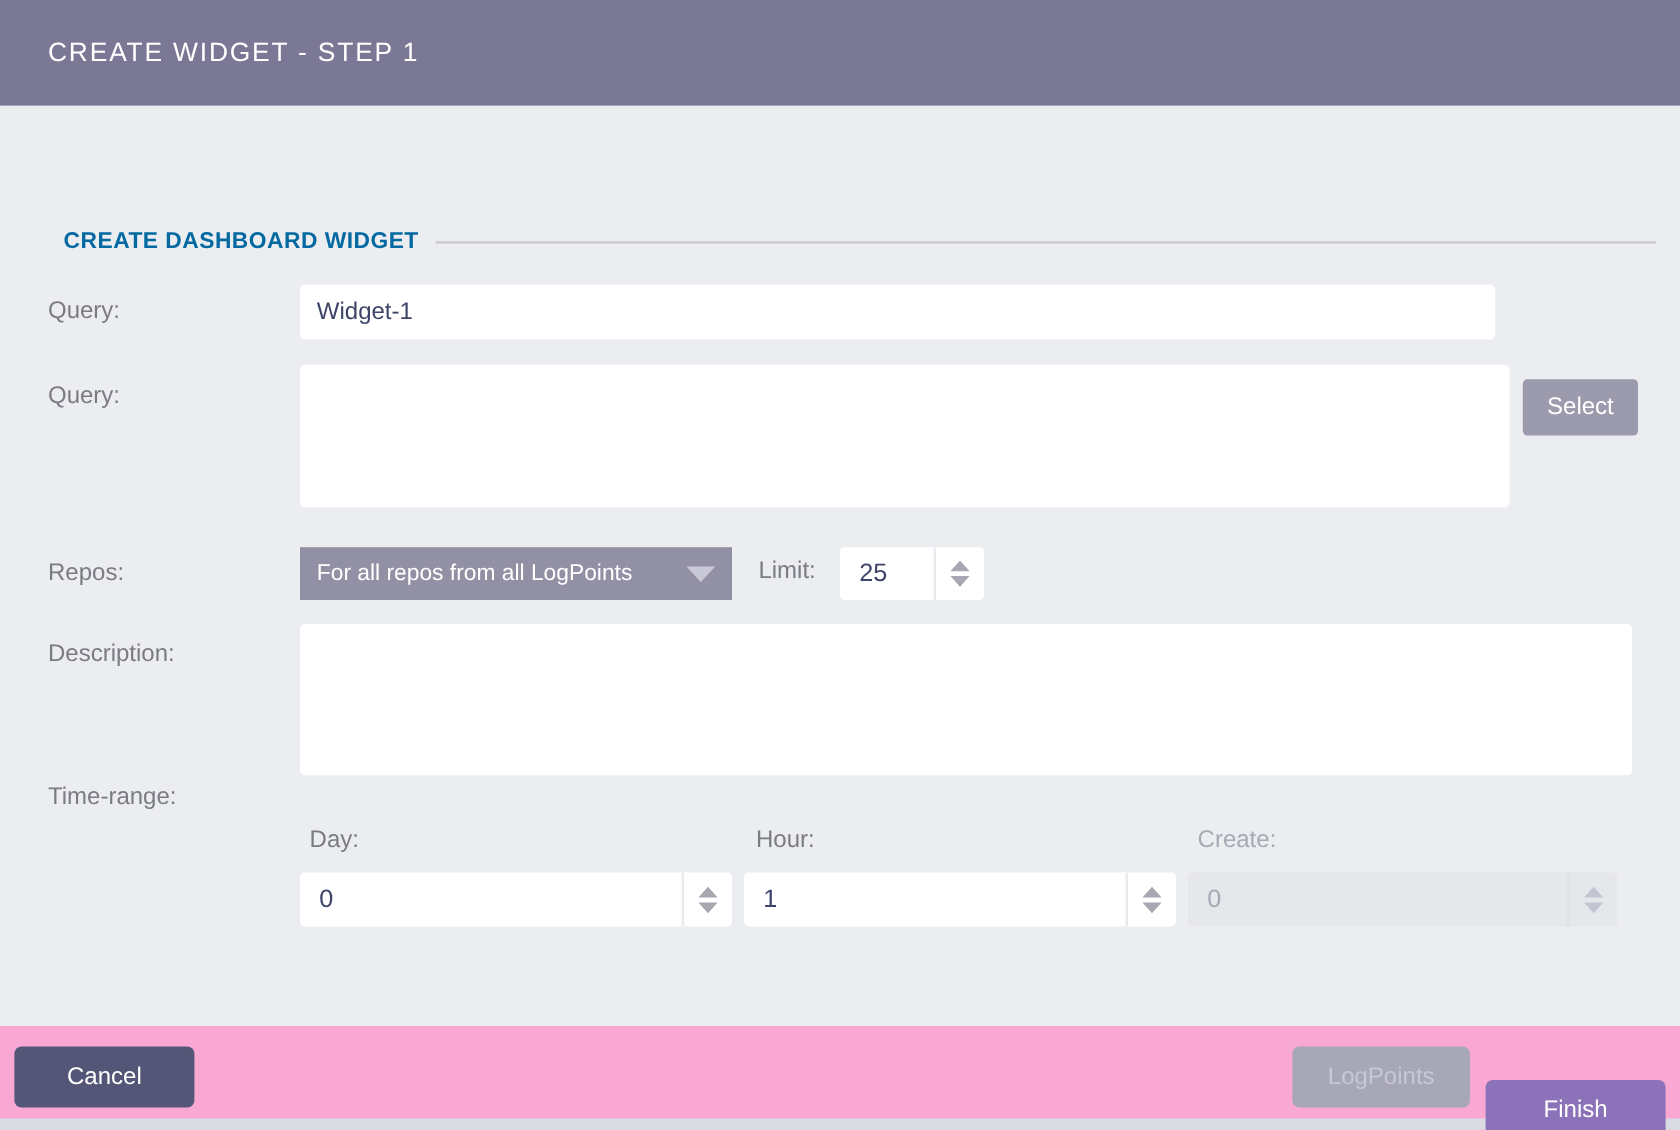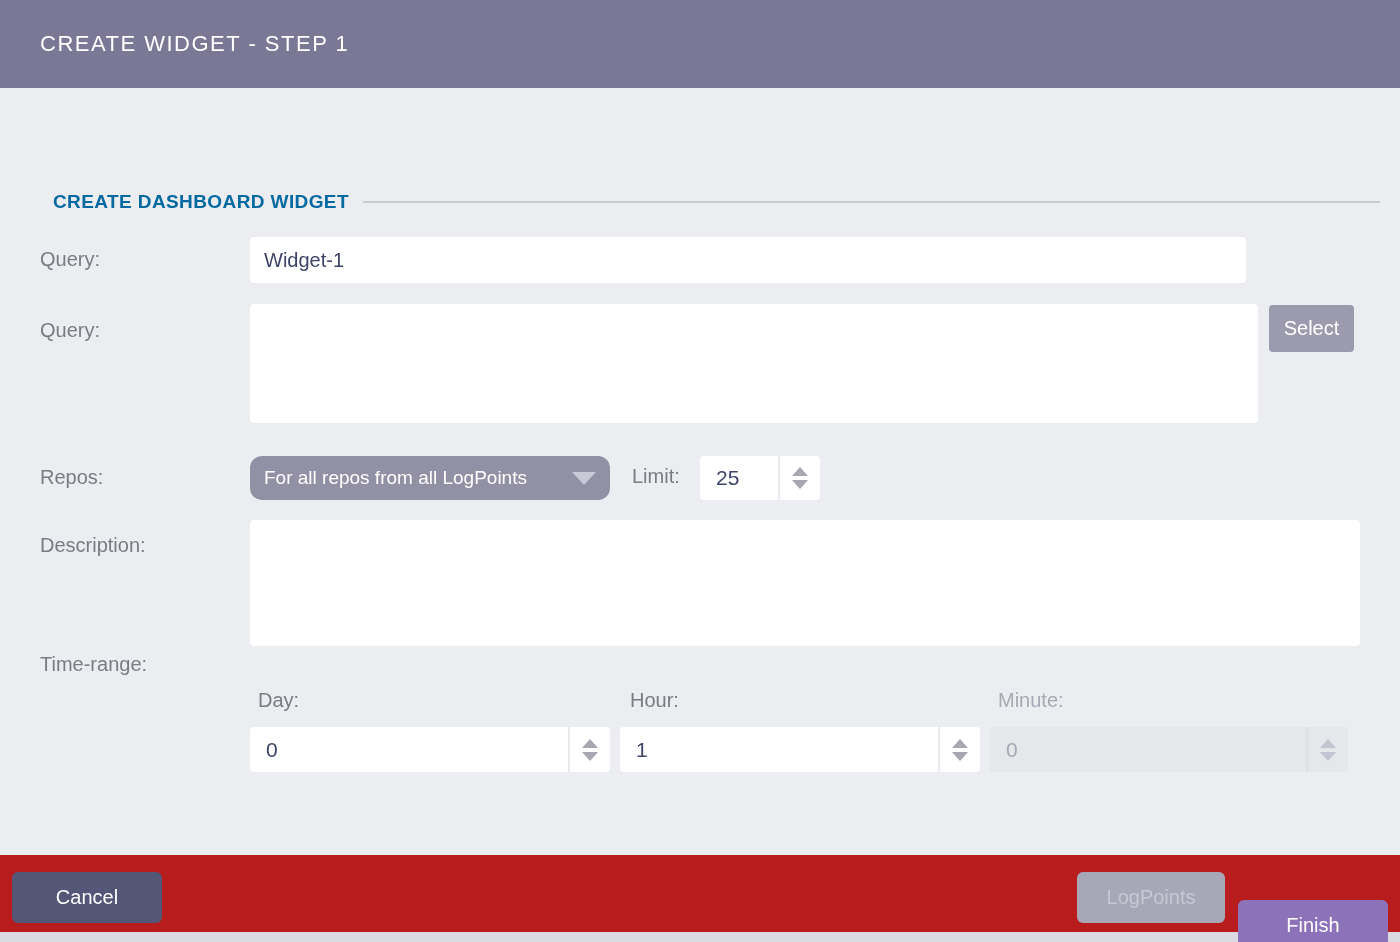--- a/index.html
+++ b/index.html
@@ -58,26 +58,26 @@
   .name-input { position: absolute; left: 250px; top: 237px; width: 996px; height: 46px; padding: 0 14px; }
   .query-textarea { position: absolute; left: 250px; top: 304px; width: 1008px; height: 119px; padding: 10px 14px; }
   .desc-textarea { position: absolute; left: 250px; top: 520px; width: 1110px; height: 126px; padding: 10px 14px; }
 
   .btn {
     display: flex; align-items: center; justify-content: center;
     border: none; border-radius: 4px; cursor: pointer;
     font-family: "Liberation Sans", sans-serif;
     font-size: 19px; color: #ffffff;
   }
-  .select-btn { position: absolute; left: 1269px; top: 305px; width: 85px; height: 47px; background: #9c9aad; font-size: 20px; }
+  .select-btn { position: absolute; left: 1269px; top: 316px; width: 96px; height: 47px; background: #9c9aad; font-size: 20px; }
 
   
   .repos-dropdown {
     position: absolute; left: 250px; top: 456px; width: 360px; height: 44px;
-    background: #9290a4; border-radius: 12px; cursor: pointer;
+    background: #9290a4; border-radius: 0; cursor: pointer;
     display: flex; align-items: center; justify-content: space-between;
     padding: 0 14px; color: #ffffff; font-size: 19px;
   }
   .caret-down {
     width: 0; height: 0;
     border-left: 12px solid transparent; border-right: 12px solid transparent;
     border-top: 13px solid #c9c8d6;
   }
 
   
@@ -109,21 +109,21 @@
   .minute-field .spin-btns { border-left-color: #dfe0e6; }
   .minute-field .tri-up { border-bottom-color: #c3c4cf; }
   .minute-field .tri-down { border-top-color: #c3c4cf; }
 
   .sub-label { position: absolute; color: #7b7b84; font-size: 20px; top: 689px; }
   .sub-label.disabled { color: #a7a9b4; }
 
   
   .footer {
     position: absolute; left: 0; top: 855px; width: 1400px; height: 87px;
-    background: #b91c1c;
+    background: #f9a8d4;
   }
   .footer::after {
     content: ""; position: absolute; left: 0; bottom: 0; width: 100%; height: 10px;
     background: #dadae2;
   }
   .footer .btn { position: absolute; top: 17px; height: 51px; border-radius: 6px; font-size: 20px; z-index: 1; }
   .cancel-btn { left: 12px; width: 150px; background: #545677; }
   .previous-btn { left: 1077px; width: 148px; background: #a8a7b8; color: #c8c8d4; cursor: default; }
   .finish-btn { left: 1238px; width: 150px; background: #8b72b9; margin-top: 28px; }
 </style>
@@ -179,21 +179,21 @@
 
   <label class="sub-label" style="left:630px;">Hour:</label>
   <div class="spin-field hour-field">
     <input type="text" value="1" style="">
     <span class="spin-btns">
       <span class="tri-up"></span>
       <span class="tri-down"></span>
     </span>
   </div>
 
-  <label class="sub-label disabled" style="left:998px;">Minute:</label>
+  <label class="sub-label disabled" style="left:998px;">Create:</label>
   <div class="spin-field minute-field">
     <input type="text" disabled="" value="0" style="">
     <span class="spin-btns">
       <span class="tri-up"></span>
       <span class="tri-down"></span>
     </span>
   </div>
 
   <div class="footer">
     <button class="btn cancel-btn">Cancel</button>

